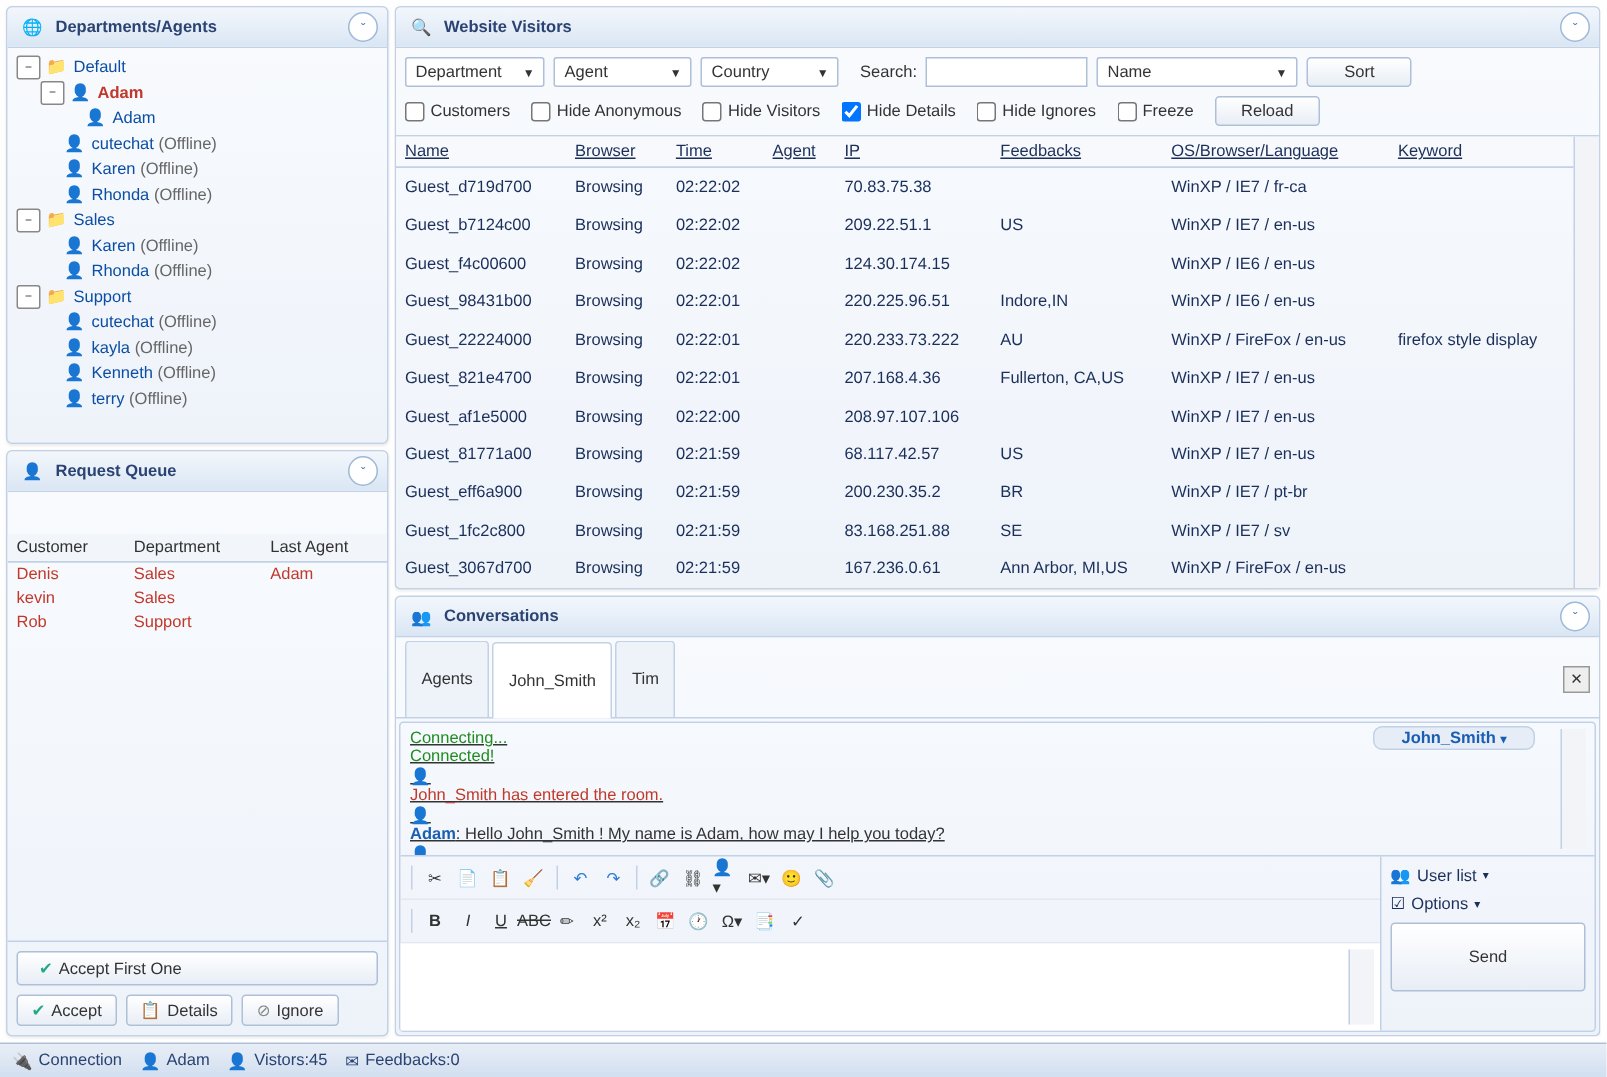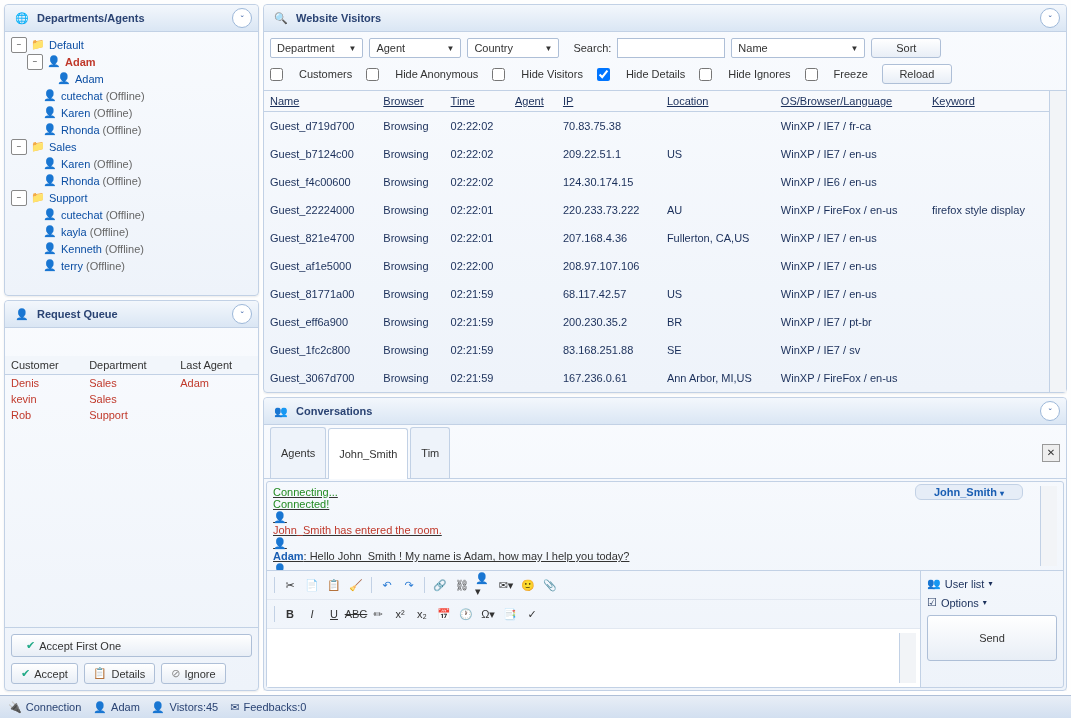--- a/index.html
+++ b/index.html
@@ -102,21 +102,21 @@
 
 .visitor-filters { padding:6px; display:flex; align-items:center; gap:6px;}
 .select {
   border:1px solid #aebfd7; background:#fff;padding:2px 6px;border-radius:2px;
   display:flex;align-items:center;gap:10px;min-width:78px;cursor:pointer;
 }
 .select .caret { margin-left:auto; font-size:8px;color:#333;border-left:none;}
 .sep-caret{border-left:1px solid #aebfd7;height:14px;display:flex;align-items:center;padding-left:4px;}
 .search-input { border:1px solid #aebfd7; height:18px; width:100px; padding:0 3px;}
 .chk-row { display:flex;align-items:center;gap:4px;padding:0 6px 6px 6px;}
-.chk { display:flex;align-items:center;gap:16px;margin-right:10px;}
+.chk { display:flex;align-items:center;gap:4px;margin-right:10px;}
 .chk input {margin:0;}
 .visitors-grid-wrap {flex:1;overflow:auto;position:relative;border-top:1px solid #c2d1e5;}
 table.visitors { width:100%; border-collapse:collapse; font-size:11px;}
 table.visitors th { text-align:left;font-weight:normal;color:#1a2f5a;padding:4px 6px;text-decoration:underline;border-bottom:1px solid #c2d1e5;background:#f7f9fc;}
 table.visitors td { padding:2px 6px; color:#1a2f5a;}
 
 
 .conv-tabs { display:flex;align-items:center;border-bottom:1px solid #c2d1e5;padding:2px 6px 0 6px;position:relative;}
 .tab {
   border:1px solid #c2d1e5;border-bottom:none;border-radius:3px 3px 0 0;
@@ -368,21 +368,21 @@
         </div>
         <div class="visitors-grid-wrap flex-row">
           <table class="visitors">
             <thead>
                 <tr>
               <th>Name</th>
               <th>Browser</th>
               <th>Time</th>
               <th>Agent</th>
               <th>IP</th>
-              <th>Location</th>
+              <th>Feedbacks</th>
               <th>OS/Browser/Language</th>
               <th>Keyword</th>
             </tr>
               </thead>
             <tbody id="visitor-rows">
                 <tr>
                   <td>Guest_d719d700</td>
                   <td>Browsing</td>
                   <td>02:22:02</td>
                   <td></td>
@@ -401,20 +401,30 @@
                   <td>WinXP / IE7 / en-us</td>
                   <td></td>
                 </tr>
                 <tr>
                   <td>Guest_f4c00600</td>
                   <td>Browsing</td>
                   <td>02:22:02</td>
                   <td></td>
                   <td>124.30.174.15</td>
                   <td></td>
+                  <td>WinXP / IE6 / en-us</td>
+                  <td></td>
+                </tr>
+                <tr>
+                  <td>Guest_98431b00</td>
+                  <td>Browsing</td>
+                  <td>02:22:01</td>
+                  <td></td>
+                  <td>220.225.96.51</td>
+                  <td>Indore,IN</td>
                   <td>WinXP / IE6 / en-us</td>
                   <td></td>
                 </tr>
                 <tr>
                   <td>Guest_22224000</td>
                   <td>Browsing</td>
                   <td>02:22:01</td>
                   <td></td>
                   <td>220.233.73.222</td>
                   <td>AU</td>

